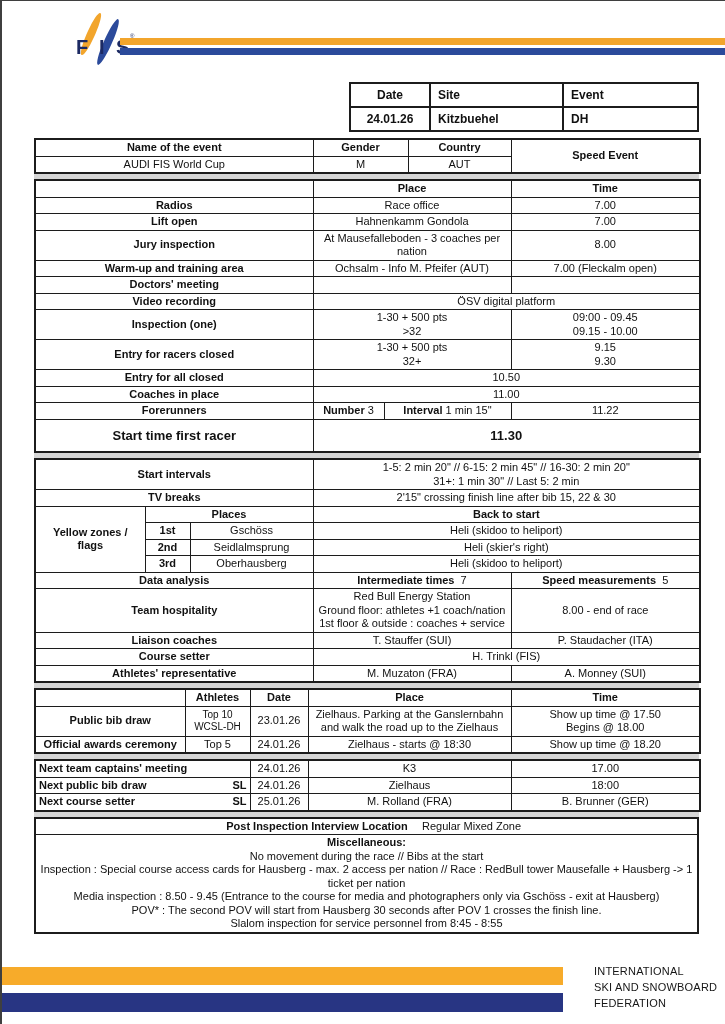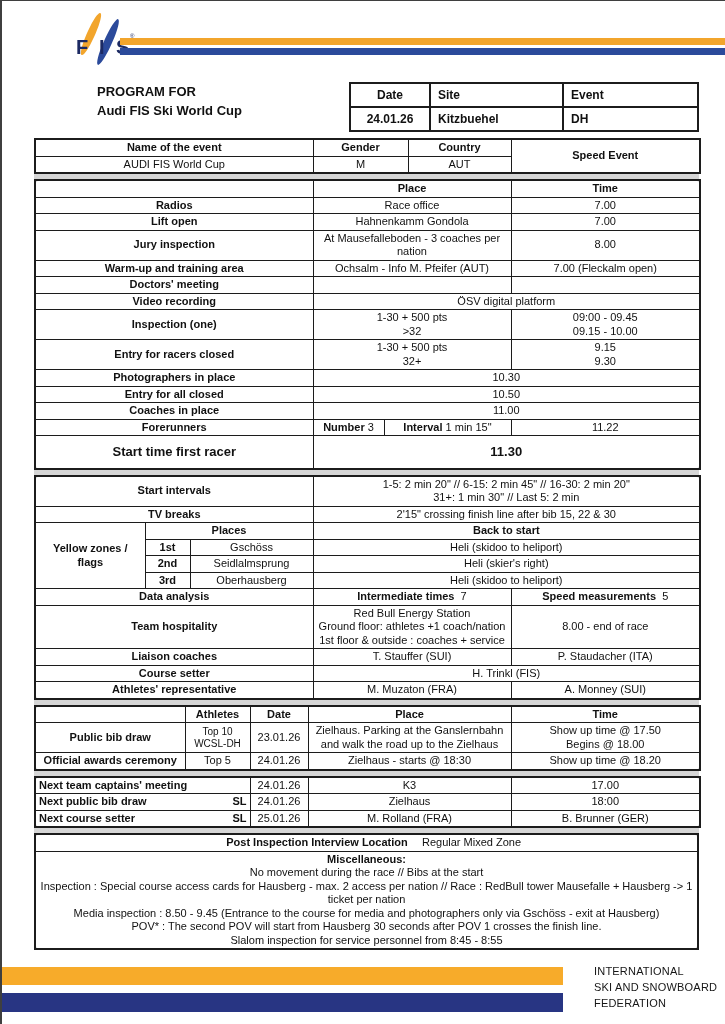--- a/index.html
+++ b/index.html
@@ -29,21 +29,21 @@
 
   .info-table { position:absolute; left:347px; top:81px; width:348px; border-collapse:collapse; table-layout:fixed; }
   .info-table td { border:2px solid #1c1c1c; font-size:12px; height:20px; padding:4px 7px; }
   .info-table .hd { font-weight:bold; }
   .info-table .c { text-align:center; padding:0 2px; }
   .info-table .v { font-weight:bold; }
 
   
   .tables-wrap { position:absolute; left:32px; top:137px; width:665px; background:#d6d6d6; }
   table.blk { width:100%; border-collapse:collapse; table-layout:fixed; background:#fff; border:2px solid #1c1c1c; }
-  table.blk + table.blk { margin-top:5px;border-radius:9px; }
+  table.blk + table.blk { margin-top:5px; }
   table.blk td {
     border:1.5px solid #1c1c1c; font-size:11px; line-height:13.5px;
     padding:1px 3px; text-align:center; vertical-align:middle; height:15px;
     overflow:hidden;
   }
   td.lbl { text-align:left; font-weight:bold; padding-left:4px;margin-top:24px; }
   td.lft { text-align:left; padding-left:4px; }
   tr.big td { height:33px; font-size:13px; font-weight:bold; }
   td.nowrap { white-space:nowrap; }
   .b { font-weight:bold; }
@@ -67,24 +67,20 @@
     <div class="swoosh swoosh-orange"></div>
     <div class="swoosh swoosh-blue"></div>
     <span class="fis-letter fis-f">F</span>
     <span class="fis-letter fis-i">I</span>
     <span class="fis-letter fis-s">S</span>
     <span class="fis-reg">®</span>
   </div>
   <div class="stripe stripe-orange-top"></div>
   <div class="stripe stripe-blue-top"></div>
 
-  <div class="title-block">
-    <div>PROGRAM FOR</div>
-    <div>Audi FIS Ski World Cup</div>
-  </div>
 
   <table class="info-table">
     <colgroup>
         <col style="width:80px">
         <col style="width:133px">
         <col style="width:135px">
       </colgroup>
     <tbody>
         <tr>
       <td class="hd c">Date</td>
@@ -181,24 +177,20 @@
         <td colspan="2">
           <div>1-30 + 500 pts</div>
           <div>32+</div>
         </td>
         <td>
           <div>9.15</div>
           <div>9.30</div>
         </td>
       </tr>
       <tr>
-        <td class="lbl">Photographers in place</td>
-        <td colspan="3">10.30</td>
-      </tr>
-      <tr>
         <td class="lbl">Entry for all closed</td>
         <td colspan="3">10.50</td>
       </tr>
       <tr>
         <td class="lbl">Coaches in place</td>
         <td colspan="3">11.00</td>
       </tr>
       <tr>
         <td class="lbl">Forerunners</td>
         <td class="nowrap"><span class="b">Number</span> <span>3</span></td>

